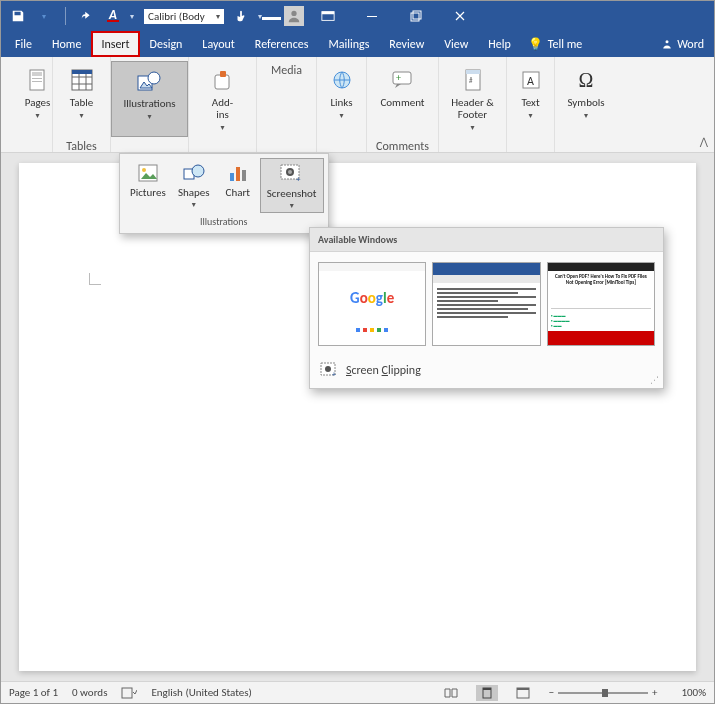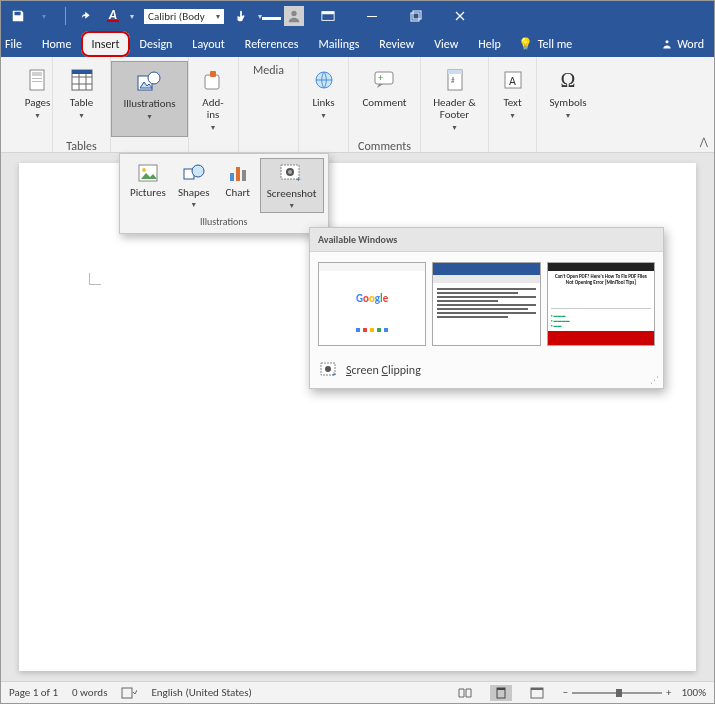--- a/index.html
+++ b/index.html
@@ -11,21 +11,21 @@
   .font-combo { background: #fff; color: #333; padding: 1px 4px; display: flex; align-items: center; font-size: 11px; width: 80px; justify-content: space-between; margin-left: 2px; }
   .font-combo .chev { font-size: 8px; color: #555; }
   .sep { width: 1px; height: 18px; background: rgba(255,255,255,0.4); margin: 0 4px; }
   .title { flex: 1; text-align: center; font-size: 12px; }
   .userarea { display: flex; align-items: center; gap: 4px; padding-right: 4px; }
   .avatar { width: 20px; height: 20px; background: #d0d0d0; display:flex; align-items:center; justify-content:center; font-size:12px; color:#555;}
   .winbtn { width: 40px; height: 24px; display: flex; align-items: center; justify-content: center; cursor: pointer; font-size: 12px; }
 
   .menubar { height: 26px; background: #2b579a; display: flex; align-items: stretch; color: #fff; font-size: 12px; }
   .menubar .tab { padding: 0 10px; display: flex; align-items: center; cursor: pointer; }
-  .menubar .active { background: #f3f3f3; color: #222; border-radius: 8px; }
+  .menubar .active { background: #f3f3f3; color: #222; }
   .menubar .spacer { flex: 1; }
   .menubar .tellme { display:flex; align-items:center; gap:4px; padding:0 8px;}
   .menubar .share { display:flex; align-items:center; gap:4px; padding:0 10px;}
 
   .ribbon { background: #f3f3f3; border-bottom: 1px solid #d4d4d4; height: 96px; display: flex; position: relative; }
   .group { border-right: 1px solid #e0e0e0; display: flex; flex-direction: column; align-items: center; padding: 4px 0 0 0; }
   .group-items { flex: 1; display: flex; align-items: flex-start; }
   .group-label { font-size: 12px; color: #555; padding: 2px 0 4px 0; text-align:center; width:100%; }
   .rbtn { display:flex; flex-direction:column; align-items:center; justify-content:flex-start; padding: 4px 8px 0 8px; cursor:pointer; font-size:11px; color:#333; min-width:50px; height:76px; }
   .rbtn .ico { height: 30px; display:flex; align-items:center; justify-content:center; font-size:20px; color:#2b579a; }
@@ -47,21 +47,21 @@
 
   .scr-pressed { background: #dcdcdc; border:1px solid #a0a0a0; }
 
   
   .scr-menu { position:absolute; top: 226px; left: 308px; width: 355px; background:#fbfbfb; border:1px solid #c6c6c6; box-shadow: 2px 4px 10px rgba(0,0,0,0.3); z-index:6; }
   .scr-menu .hdr { background:#e6e6e6; color:#555; font-weight:600; padding:5px 8px; font-size:10px; border-bottom:1px solid #d4d4d4;}
   .thumbs { display:flex; gap:6px; padding: 10px 8px; }
   .thumb { width: 110px; height: 84px; border:1px solid #aaa; background:#fff; overflow:hidden; cursor:pointer; display:flex; flex-direction:column; }
   .t1 .top { height:8px; background:#f5f5f5;}
   .t1 .mid { flex:1; display:flex; align-items:center; justify-content:center;}
-  .t1 .logo { font-size:11px; font-weight:bold;}
+  .t1 .logo { font-size:15px; font-weight:bold;}
   .t1 .logo span:nth-child(1){color:#4285f4}.t1 .logo span:nth-child(2){color:#ea4335}.t1 .logo span:nth-child(3){color:#fbbc05}.t1 .logo span:nth-child(4){color:#4285f4}.t1 .logo span:nth-child(5){color:#34a853}.t1 .logo span:nth-child(6){color:#ea4335}
   .t2 .rib { height:12px; background:#2b579a;}
   .t2 .body { flex:1; padding:3px; font-size:3px; color:#333; line-height:1.3; }
   .t2 .body .line{height:2px; background:#666; margin:2px 1px;}
   .t3 .top { height:8px; background:#222;}
   .t3 .title { font-size:5px; font-weight:bold; padding:3px 3px 1px 3px; color:#111; line-height:1.1;}
   .t3 .bot { height:14px; background:#c00; margin-top:auto;}
   .t3 .bullets { font-size:4px; color:#1a6; padding:3px;}
   .clip { display:flex; align-items:center; gap:8px; padding: 6px 10px 10px 10px; font-size:12px; color:#444; cursor:pointer;}
   .clip .cicon { font-size:14px; color:#555;}
@@ -140,21 +140,21 @@
     </span>
     <span class="winbtn">
       <svg width="12" height="12" viewBox="0 0 12 12">
           <path stroke="#fff" stroke-width="1.2" d="M2 2l8 8M10 2l-8 8"></path>
         </svg>
     </span>
   </div>
 </div>
 
 <div class="menubar">
-  <div class="tab" style="padding-left:4px;text-align:center;">File</div>
+  <div class="tab" style="padding-left:14px;text-align:center;">File</div>
   <div class="tab">Home</div>
   <div class="tab active red-hl">Insert</div>
   <div class="tab">Design</div>
   <div class="tab">Layout</div>
   <div class="tab">References</div>
   <div class="tab">Mailings</div>
   <div class="tab">Review</div>
   <div class="tab">View</div>
   <div class="tab">Help</div>
   <div class="tellme">
@@ -216,21 +216,21 @@
               <circle cx="18" cy="8" r="6" fill="#fff" stroke="#2b579a"></circle>
               <path fill="#cde" stroke="#2b579a" d="M4 18l4-6 3 4 2-2 3 4H4z"></path>
             </svg>
           </span>
         <span class="lbl">Illustrations</span>
         <span class="chev">▾</span>
       </div>
     </div>
     <div class="group-label">&nbsp;</div>
   </div>
-  <div class="group" style="width:50px;align-items:flex-end;">
+  <div class="group" style="width:68px;">
     <div class="group-items">
       <div class="rbtn">
         <span class="ico">
             <svg width="22" height="22" viewBox="0 0 22 22">
               <rect x="3" y="6" width="14" height="14" fill="#fff" stroke="#888" rx="2"></rect>
               <rect x="8" y="2" width="6" height="6" fill="#e07030" rx="1"></rect>
             </svg>
           </span>
         <span class="lbl" style="white-space:pre;">Add-
 ins</span>
@@ -449,15 +449,15 @@
         <rect x="1" y="1" width="12" height="10" fill="none" stroke="#666"></rect>
         <rect x="1" y="1" width="12" height="2" fill="#666"></rect>
       </svg>
     </span>
   <div class="zoom">
     <span style="cursor:pointer;">−</span>
     <div class="slider">
         <div class="knob"></div>
       </div>
     <span style="cursor:pointer;">+</span>
-    <span style="margin-left:6px;">100%</span>
+    <span style="margin-left:20px;">100%</span>
   </div>
 </div>
 
 </body></html>

